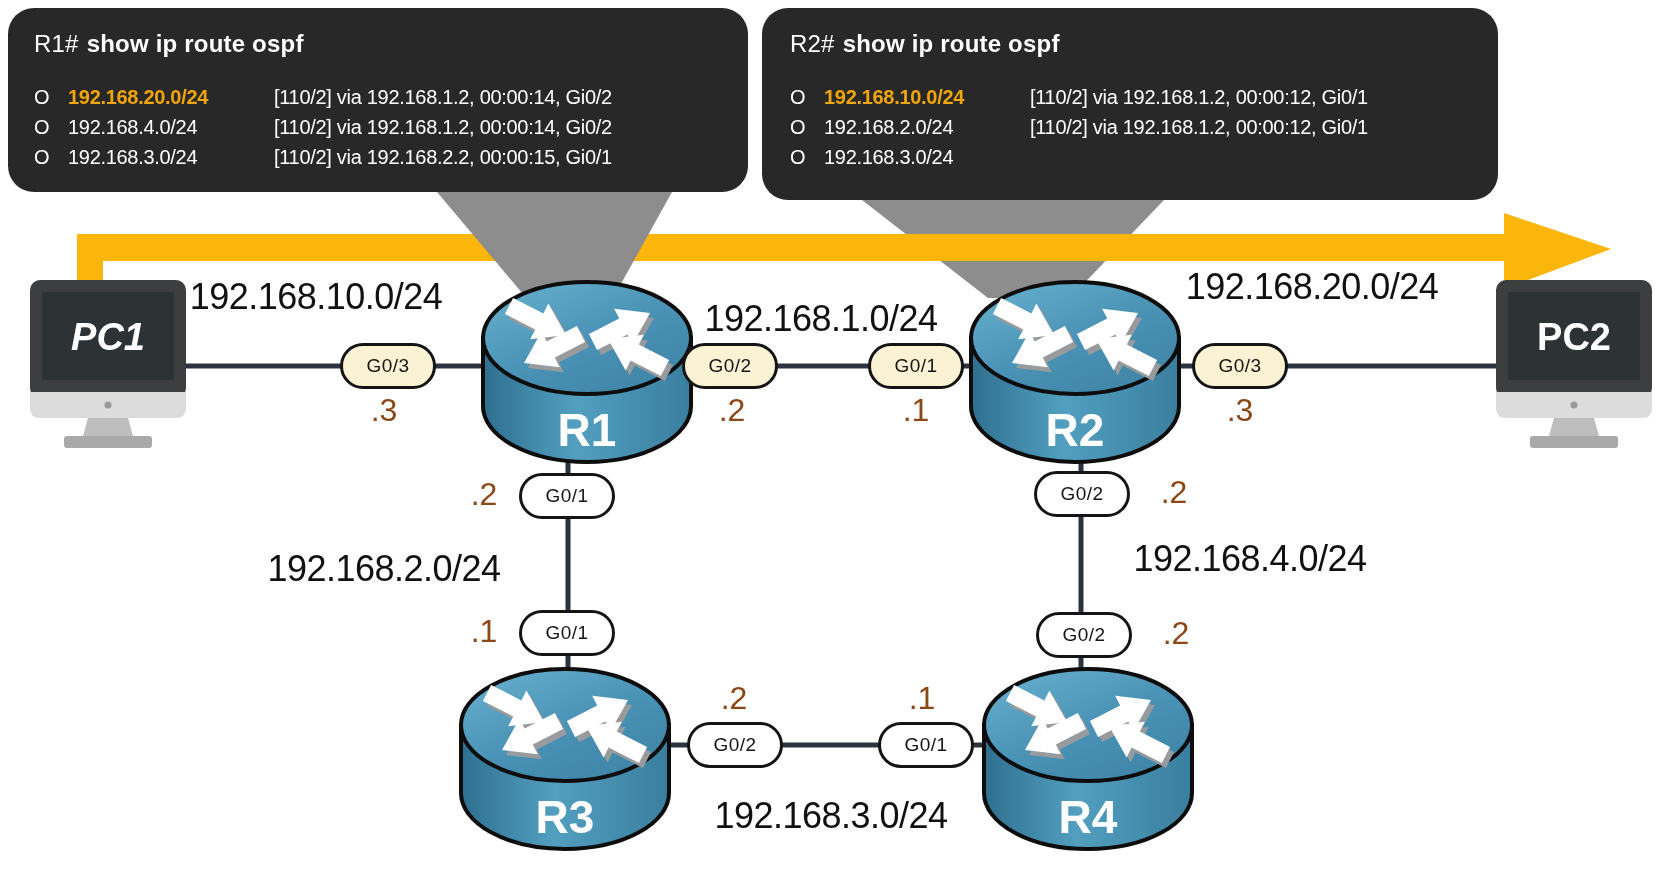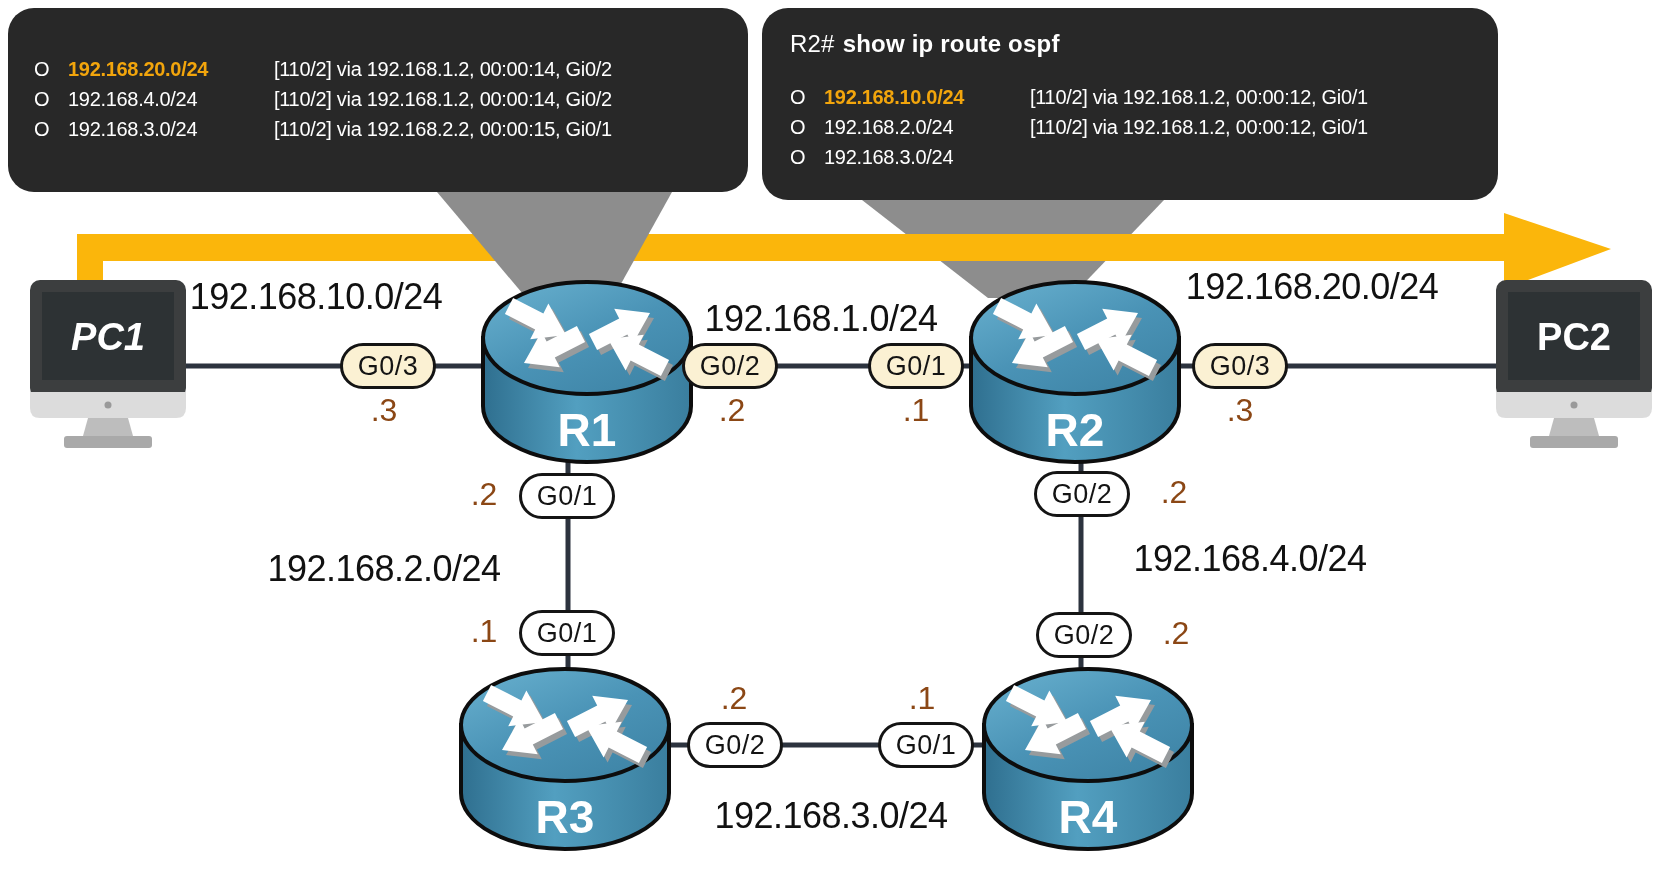--- a/index.html
+++ b/index.html
@@ -38,21 +38,21 @@
   .pc{position:absolute;width:160px;height:172px;z-index:3;}
   
   .net-label{
     position:absolute;z-index:4;font-size:36px;color:var(--ink);
     text-align:center;letter-spacing:-.5px;white-space:nowrap;
   }
   .pill{
     position:absolute;z-index:5;width:96px;height:46px;box-sizing:border-box;
     border:3.5px solid #141414;border-radius:23px;background:#ffffff;
     display:flex;align-items:center;justify-content:center;
-    font-size:27px;color:#141414;letter-spacing:.5px;
+    font-size:19px;color:#141414;letter-spacing:.5px;
   }
   .pill.cream{background:var(--pill-cream);}
   .octet{
     position:absolute;z-index:5;font-size:32px;color:var(--octet-brown);
     text-align:center;white-space:nowrap;
   }
 </style>
 </head>
 <body>
 
@@ -86,20 +86,21 @@
     <g fill="var(--accent-yellow)">
       <rect x="77" y="234" width="26" height="56"></rect>
       <rect x="77" y="234" width="1427" height="27"></rect>
       <polygon points="1504,213 1611,249 1504,289"></polygon>
     </g>
 
     <polygon points="437,192 672,192 612,300 528,300" fill="var(--funnel-gray)"></polygon>
   </svg>
 
   <div class="terminal" id="term1">
+    <div class="prompt"><span>R1#</span><span class="cmd">show ip route ospf</span></div>
     <div class="routes">
       <div class="route-line hl">
         <span class="route-code">O</span><span class="route-prefix">192.168.20.0/24</span><span class="route-detail">[110/2] via 192.168.1.2, 00:00:14, Gi0/2</span>
       </div>
       <div class="route-line">
         <span class="route-code">O</span><span class="route-prefix">192.168.4.0/24</span><span class="route-detail">[110/2] via 192.168.1.2, 00:00:14, Gi0/2</span>
       </div>
       <div class="route-line">
         <span class="route-code">O</span><span class="route-prefix">192.168.3.0/24</span><span class="route-detail">[110/2] via 192.168.2.2, 00:00:15, Gi0/1</span>
       </div>

